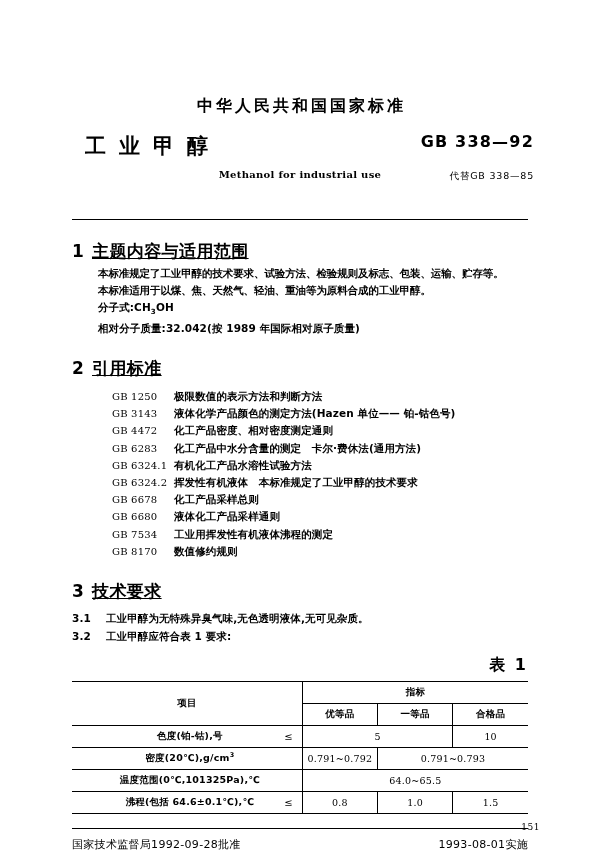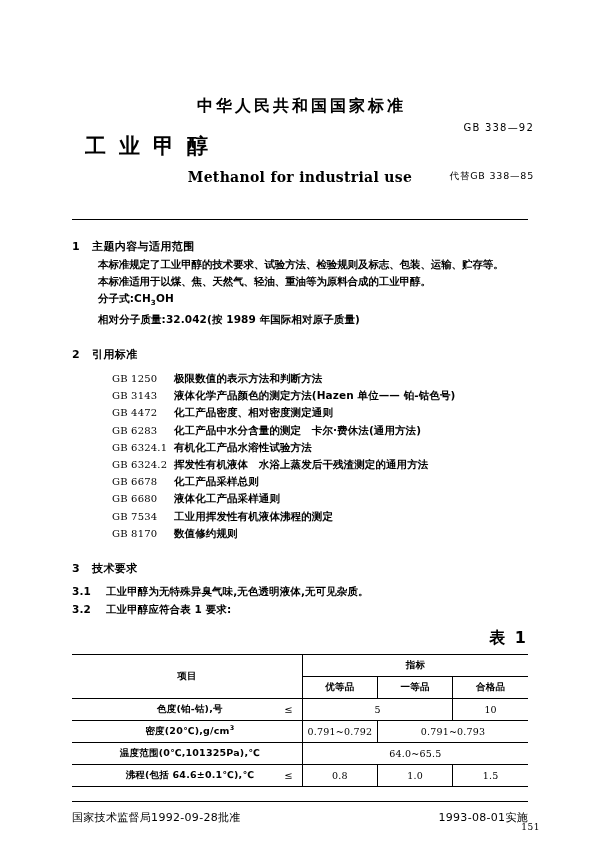--- a/index.html
+++ b/index.html
@@ -34,23 +34,23 @@
     text-align: center;
     font-size: 16px;
     font-weight: bold;
     letter-spacing: 3px;
     line-height: 1;
     padding-left: 3px;
   }
   .std-no {
     position: absolute;
     right: -6px;
-    top: 24px;
-    font-size: 10px;
-    font-weight: normal;
+    top: 34px;
+    font-size: 16px;
+    font-weight: bold;
     letter-spacing: 1.2px;
     white-space: nowrap;
   }
   .std-replaces {
     position: absolute;
     right: -6px;
     top: 72px;
     font-size: 9.5px;
     letter-spacing: 0.8px;
     white-space: nowrap;
@@ -60,42 +60,43 @@
     font-size: 21px;
     font-weight: bold;
     letter-spacing: 13px;
     padding-left: 13px;
     margin-top: 22px;
     line-height: 1;
   }
   .doc-title-en {
     text-align: center;
     font-family: "DejaVu Serif", "Liberation Serif", serif;
-    font-size: 14px;
+    font-size: 10px;
     font-weight: bold;
     letter-spacing: 0.3px;
     margin-top: 13px;
     line-height: 1;
   }
   .rule {
     border: 0;
     border-top: 1.3px solid #000;
     margin: 17px 0 0 0;
     height: 0;
   }
 
   
   .sec {
     margin-top: 19px;
   }
   .sec-head {
-    font-size: 11px;
+    font-size: 17px;
     font-weight: bold;
     line-height: 1.5;
     letter-spacing: 0.4px;
+    text-decoration: underline;
   }
   .sec-head .num {
     display: inline-block;
     width: 20px;
   }
   .para {
     font-size: 10.5px;
     font-weight: bold;
     line-height: 17.2px;
     letter-spacing: 0.1px;
@@ -258,21 +259,21 @@
   <div class="sec">
     <div class="sec-head">
       <span class="num">2</span><span>引用标准</span>
     </div>
     <div class="reflist">
       <div class="refrow"><span class="code">GB 1250</span><span class="title">极限数值的表示方法和判断方法</span></div>
       <div class="refrow"><span class="code">GB 3143</span><span class="title">液体化学产品颜色的测定方法(Hazen 单位—— 铂-钴色号)</span></div>
       <div class="refrow"><span class="code">GB 4472</span><span class="title">化工产品密度、相对密度测定通则</span></div>
       <div class="refrow"><span class="code">GB 6283</span><span class="title">化工产品中水分含量的测定　卡尔·费休法(通用方法)</span></div>
       <div class="refrow"><span class="code">GB 6324.1</span><span class="title">有机化工产品水溶性试验方法</span></div>
-      <div class="refrow"><span class="code">GB 6324.2</span><span class="title">挥发性有机液体　水浴上蒸发后干残渣测定的通用方法</span></div>
+      <div class="refrow"><span class="code">GB 6324.2</span><span class="title">挥发性有机液体　本标准规定了工业甲醇的技术要求</span></div>
       <div class="refrow"><span class="code">GB 6678</span><span class="title">化工产品采样总则</span></div>
       <div class="refrow"><span class="code">GB 6680</span><span class="title">液体化工产品采样通则</span></div>
       <div class="refrow"><span class="code">GB 7534</span><span class="title">工业用挥发性有机液体沸程的测定</span></div>
       <div class="refrow"><span class="code">GB 8170</span><span class="title">数值修约规则</span></div>
     </div>
   </div>
 
   <div class="sec">
     <div class="sec-head">
       <span class="num">3</span><span>技术要求</span>

